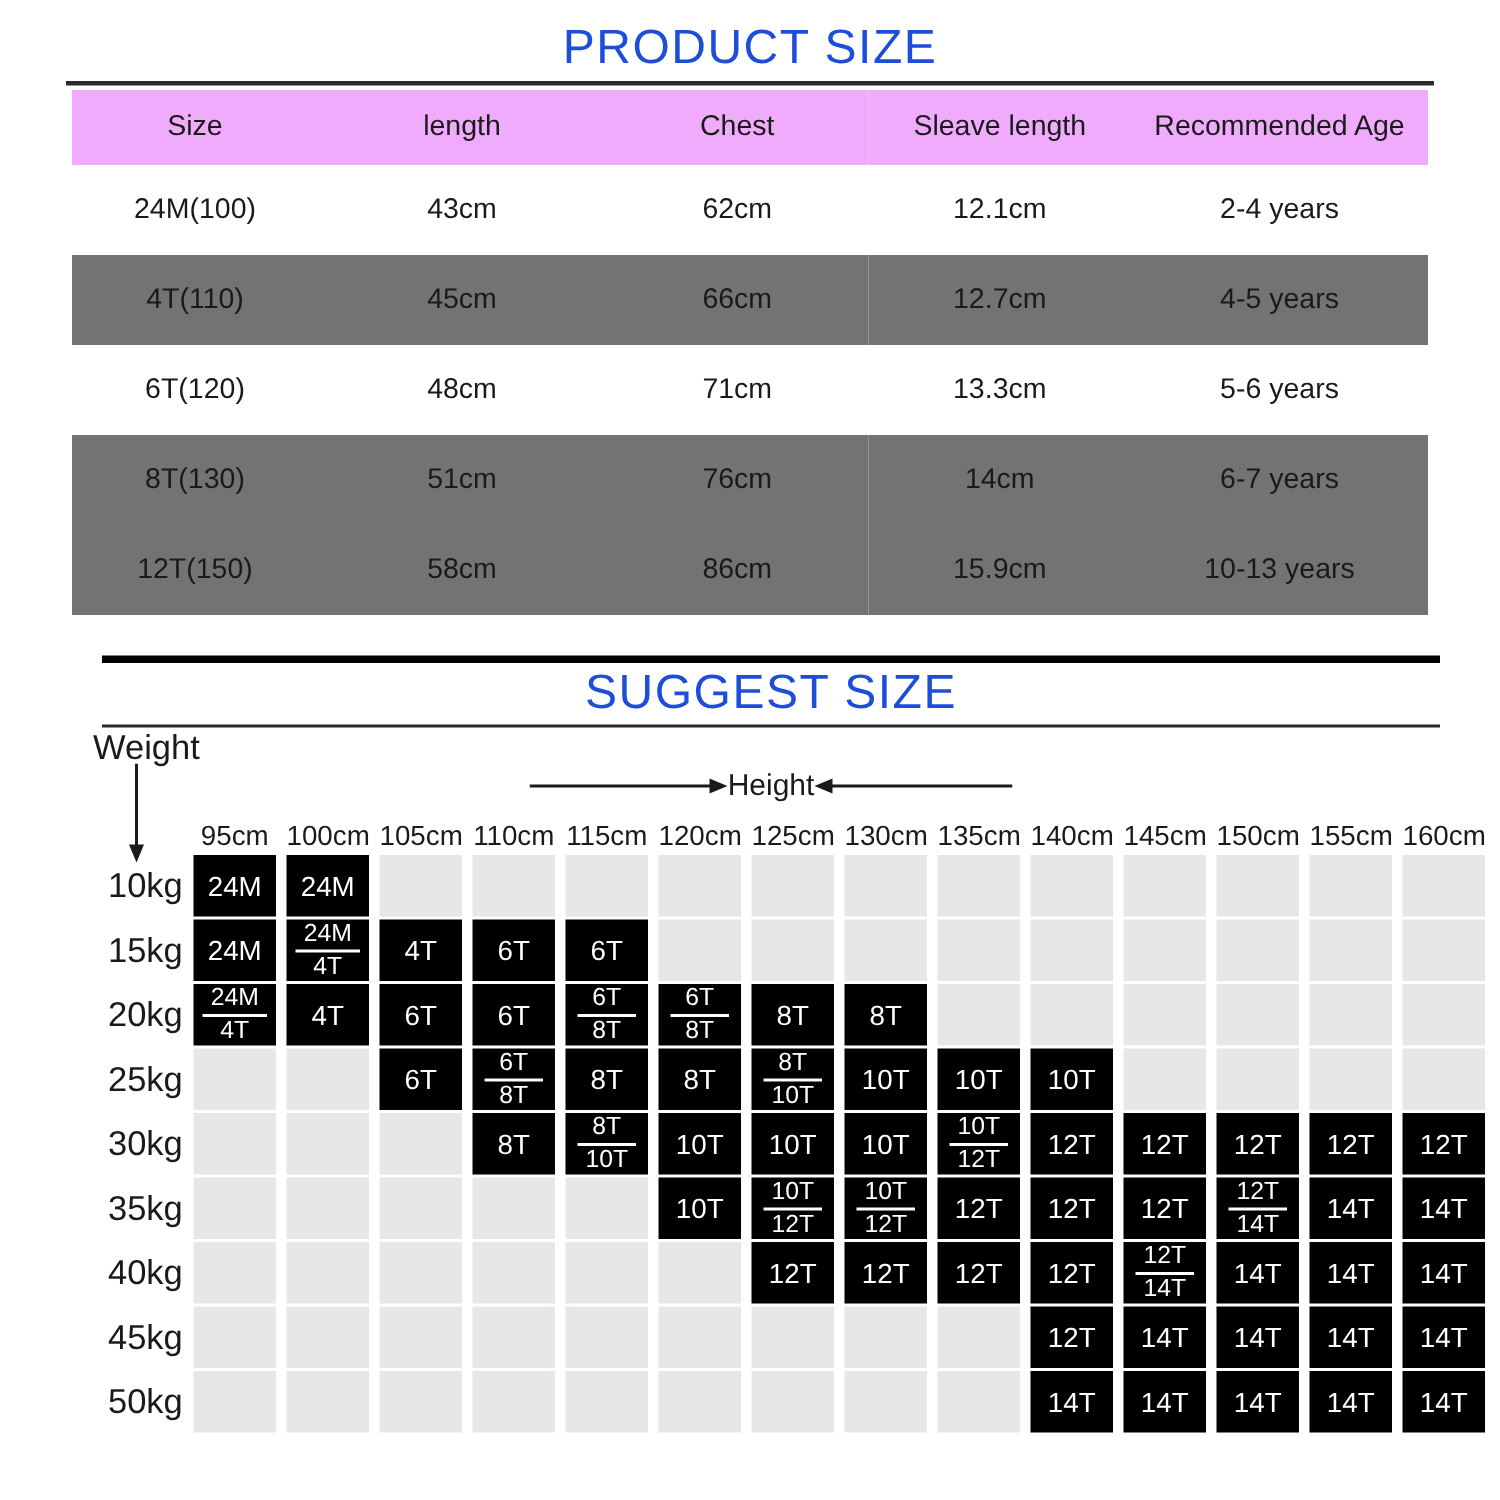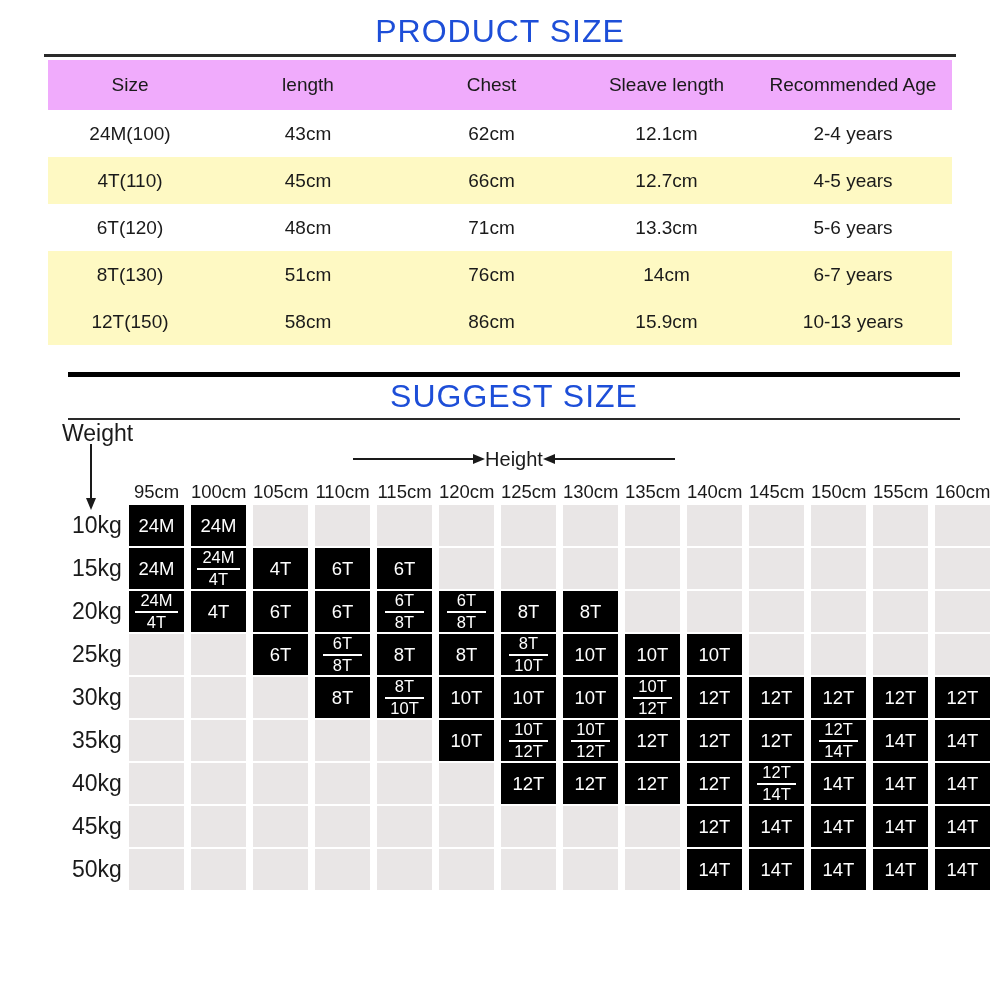--- a/index.html
+++ b/index.html
@@ -12,22 +12,22 @@
     letter-spacing:1px;color:#1d4ed8;
   }
   
   .ps{padding-top:13px;}
   .ps-rule{height:3px;background:#2a2a2a;margin:4px 44px 0;}
   .ps table{
     border-collapse:collapse;margin:3px auto 0;width:904px;
     font-size:19px;table-layout:fixed;
   }
   .ps th{background:#f0abfc;font-weight:400;height:50px;padding:0;}
-  .ps td{height:47px;text-align:center;padding:0;}
-  .ps tr.alt td{background:#fef9c3;}
+  .ps td{height:60px;text-align:center;padding:0;}
+  .ps tr.alt td{background:#737373;}
   
   .ss{position:relative;margin-top:27px;margin-left:28px;}
   .rule-thick{height:5px;background:#000;margin:0 40px;}
   .rule-thin{height:2px;background:#2a2a2a;margin:3px 40px 0;}
   .ss h1{margin-top:1px;}
   .weight-label{position:absolute;left:34px;top:48px;font-size:23px;}
   .weight-arrow{position:absolute;left:56px;top:72px;}
   .height-axis{
     display:flex;align-items:center;justify-content:center;gap:0;
     margin-top:27px;font-size:20px;height:24px;

